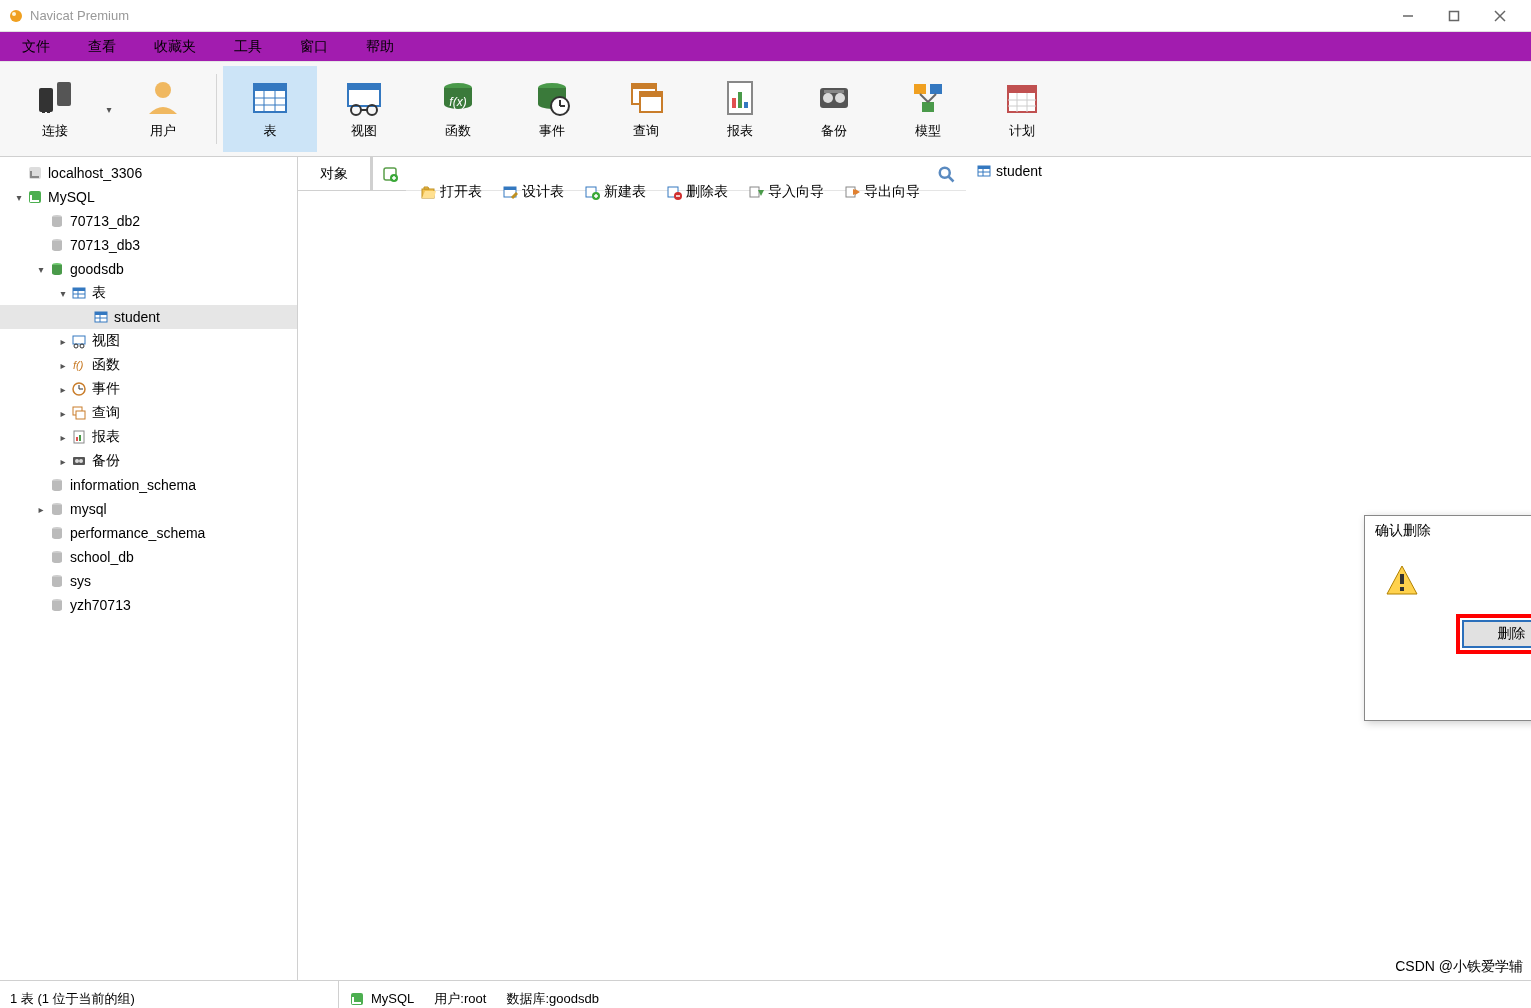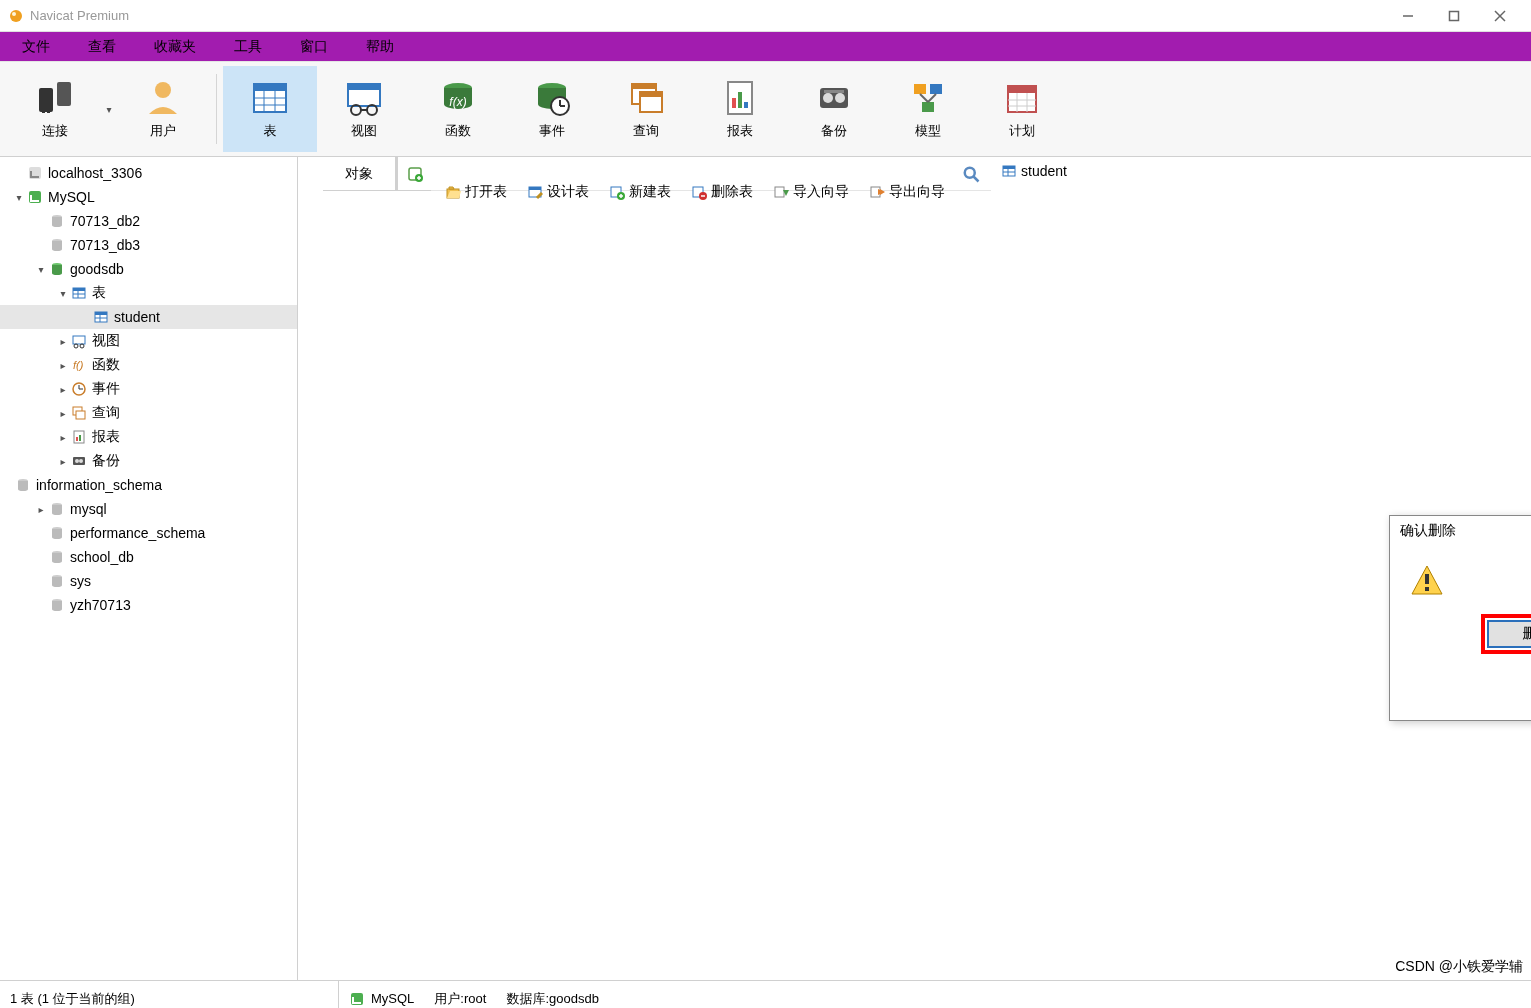--- a/index.html
+++ b/index.html
@@ -14,21 +14,21 @@
 .menubar .menu-item { padding: 4px 12px; cursor: pointer; font-size: 14px; margin-right: 14px; }
 
 .toolbar { height: 95px; background: #f7f7f7; display: flex; align-items: center; padding: 0 8px; border-bottom: 1px solid #d0d0d0; }
 .tool-btn { width: 94px; height: 86px; display: flex; flex-direction: column; align-items: center; justify-content: center; cursor: pointer; gap: 4px; }
 .tool-btn.active { background: #cce4f7; }
 .tool-btn .ico { width: 40px; height: 40px; display: flex; align-items: center; justify-content: center; }
 .tool-btn .lbl { font-size: 13px; }
 .tool-dropdown { width: 14px; display: flex; align-items: center; justify-content: center; cursor: pointer; color: #555; font-size: 10px; }
 .tool-sep { width: 1px; height: 70px; background: #d5d5d5; margin: 0 6px; }
 
-.main { display: flex; height: calc(100% - 32px - 30px - 95px - 28px); gap: 25px; }
+.main { display: flex; height: calc(100% - 32px - 30px - 95px - 28px); }
 .sidebar { width: 298px; background: #fff; border-right: 1px solid #d0d0d0; overflow: auto; padding-top: 4px; }
 .tree-node { display: flex; align-items: center; height: 24px; cursor: pointer; white-space: nowrap; font-size: 14px; }
 .tree-node.selected { background: #e6e6e6; }
 .tree-node .caret { width: 14px; display: inline-flex; justify-content: center; font-size: 10px; color: #555; }
 .tree-node .ticon { width: 18px; height: 16px; margin-right: 4px; display: inline-flex; align-items: center; justify-content: center; }
 
 .content { flex: 1; display: flex; flex-direction: row; }
 .content-tabs { height: 34px; border-bottom: 1px solid #d0d0d0; display: flex; align-items: stretch; background: #f2f2f2; }
 .ctab { padding: 0 22px; display: flex; align-items: center; border-right: 1px solid #d0d0d0; background: #fff; font-size: 14px; }
 .ctab-spacer { flex: 1; background: #fff; border-left: 1px solid #d0d0d0; }
@@ -358,21 +358,21 @@
         <span class="caret">▸</span>
         <span class="ticon">
           <svg width="16" height="16" viewBox="0 0 16 16">
             <rect x="2" y="4" width="12" height="8" fill="#555" rx="1"></rect>
             <circle cx="6" cy="8" r="2" fill="#ddd"></circle>
             <circle cx="10" cy="8" r="2" fill="#ddd"></circle>
           </svg>
         </span>
         <span>备份</span>
       </div>
-      <div class="tree-node" style="">
+      <div class="tree-node" style="padding-left: 34px;">
         <span class="caret"></span>
         <span class="ticon">
           <svg width="16" height="16" viewBox="0 0 16 16">
             <ellipse cx="8" cy="4" rx="5" ry="2" fill="#ccc"></ellipse>
             <path d="M3 4 v8 a5 2 0 0 0 10 0 v-8" fill="#bbb"></path>
           </svg>
         </span>
         <span>information_schema</span>
       </div>
       <div class="tree-node" style="padding-left: 34px;">

